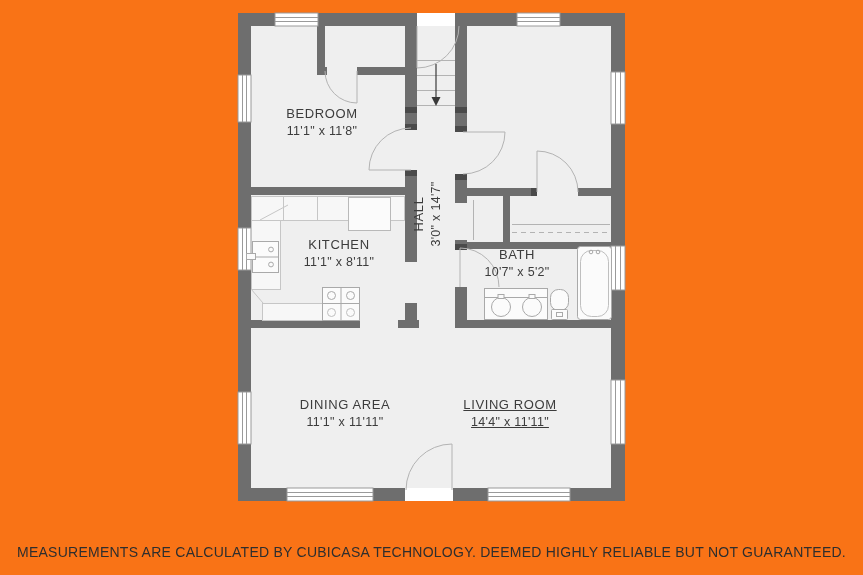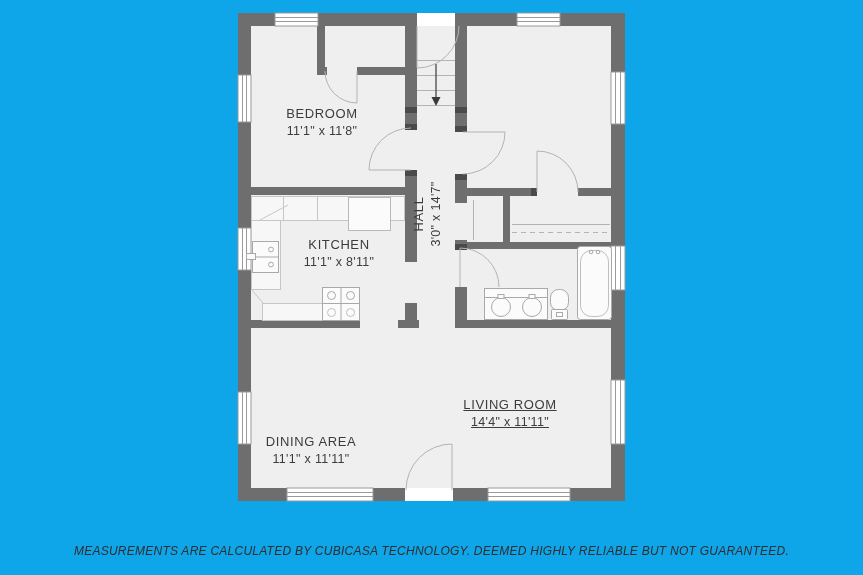--- a/index.html
+++ b/index.html
@@ -1,33 +1,33 @@
 <!DOCTYPE html>
 <html><head>
 <meta charset="utf-8">
 <style>
   html,body{margin:0;padding:0;background:#ffffff;}
   .stage{
-    position:relative;width:863px;height:575px;background:#0ea5e9;overflow:hidden;
+    position:relative;width:863px;height:575px;background:#f97316;overflow:hidden;
     font-family:"Liberation Sans", sans-serif;
   }
   .floor{position:absolute;background:#efefef;}
   .wall{position:absolute;background:#6e6e6e;}
   .jamb{position:absolute;background:#4a4a4a;}
   .fixlayer{position:absolute;left:0;top:0;pointer-events:none;}
   .room-label{
     position:absolute;transform:translate(-50%,-50%);
     text-align:center;color:#3c3c3c;white-space:nowrap;
   }
   .room-label .name{font-size:13px;letter-spacing:0.6px;}
   .room-label .dims{font-size:12.5px;letter-spacing:0.3px;margin-top:3px;}
   .room-label.rot{transform:translate(-50%,-50%) rotate(-90deg);}
   .disclaimer{
     position:absolute;left:0;right:0;top:544px;text-align:center;
-    font-size:12px;letter-spacing:0.25px;color:#2e2e2e;font-style:italic;
+    font-size:14px;letter-spacing:0.25px;color:#2e2e2e;
   }
 </style>
 </head>
 <body>
 
 <div class="stage">
 
   <div class="floor" style="left:251px;top:26px;width:360px;height:462px;"></div>
 
   <div class="wall" style="left:238px;top:13px;width:387px;height:13px;"></div>
@@ -216,22 +216,26 @@
   <div class="room-label rot" style="left:427px;top:214px;">
     <div class="name">HALL</div>
     <div class="dims">3'0" x 14'7"</div>
   </div>
 
   <div class="room-label" style="left:339px;top:253px;text-align:center;">
     <div class="name">KITCHEN</div>
     <div class="dims">11'1" x 8'11"</div>
   </div>
 
-
-  <div class="room-label" style="left:311px;top:413px;margin-top:37px;">
+  <div class="room-label" style="left:517px;top:263px;">
+    <div class="name">BATH</div>
+    <div class="dims">10'7" x 5'2"</div>
+  </div>
+
+  <div class="room-label" style="left:345px;top:413px;">
     <div class="name">DINING AREA</div>
     <div class="dims">11'1" x 11'11"</div>
   </div>
 
   <div class="room-label" style="left:510px;top:413px;text-decoration:underline;">
     <div class="name">LIVING ROOM</div>
     <div class="dims">14'4" x 11'11"</div>
   </div>
 
   <div class="disclaimer">MEASUREMENTS ARE CALCULATED BY CUBICASA TECHNOLOGY. DEEMED HIGHLY RELIABLE BUT NOT GUARANTEED.</div>

